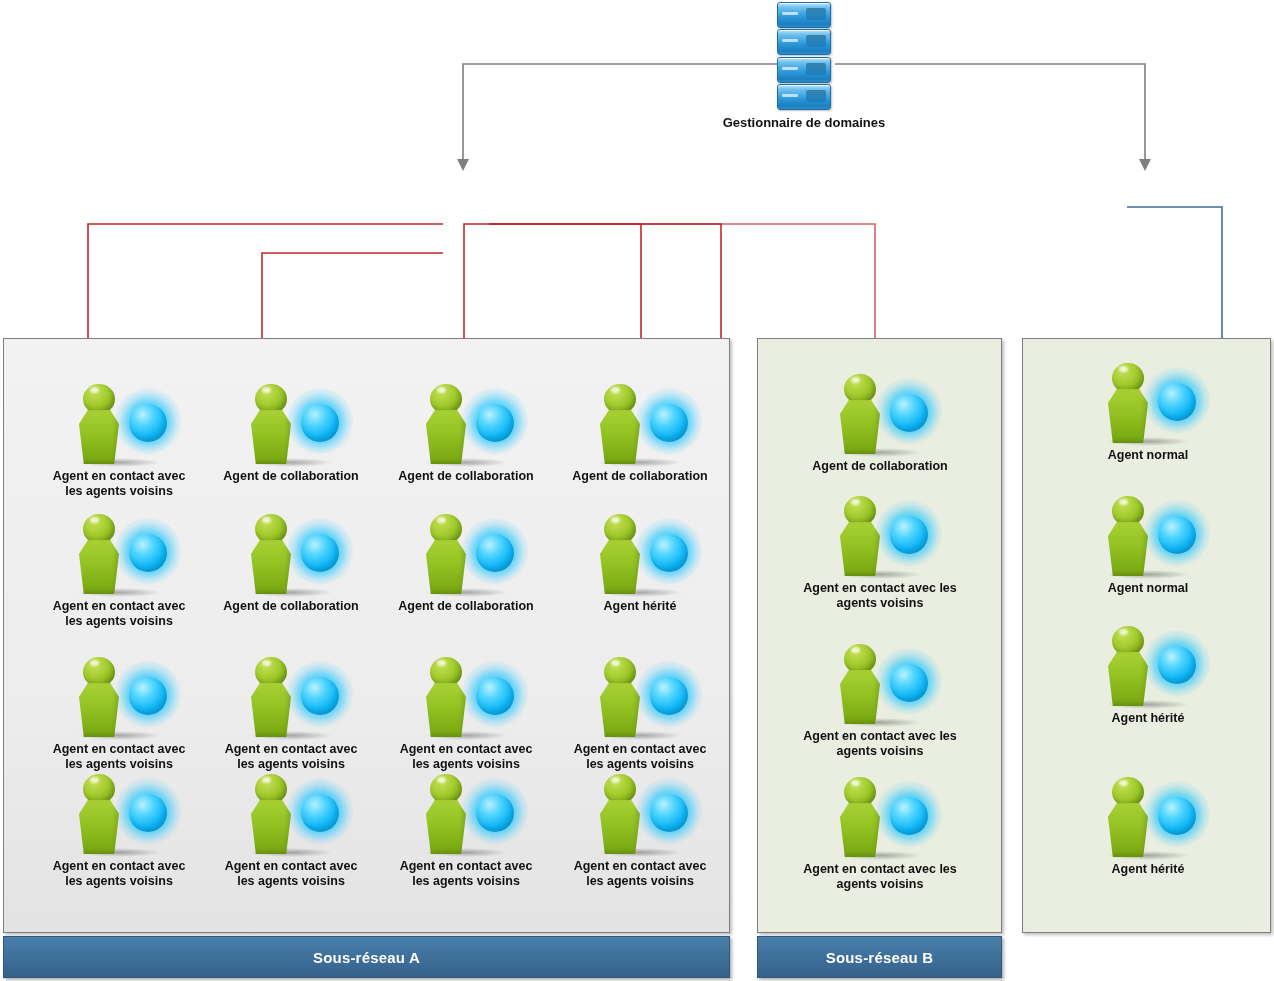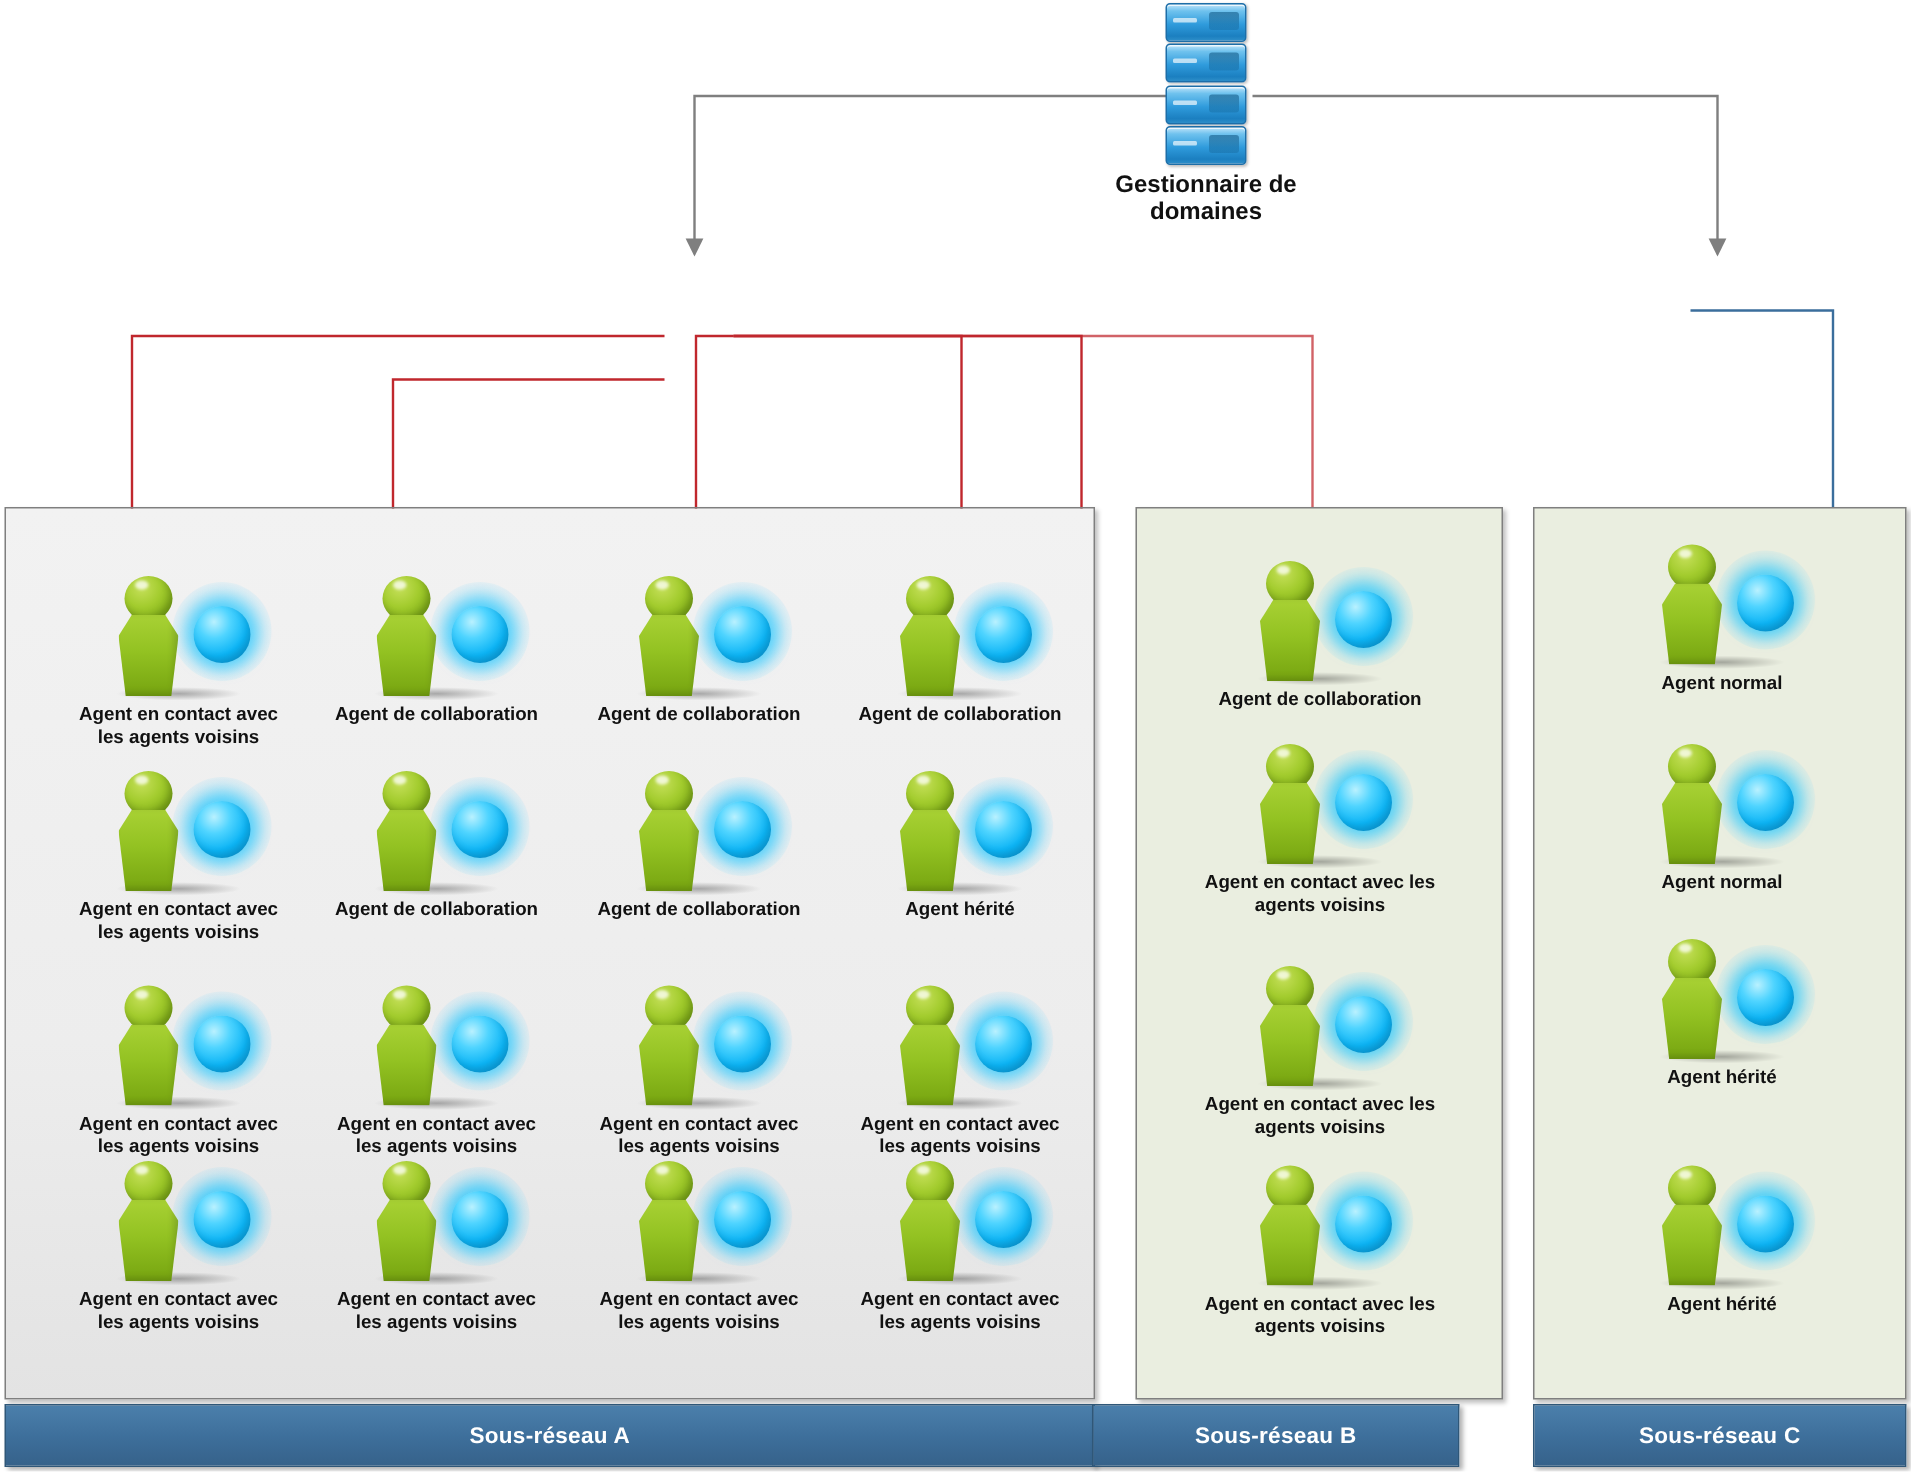--- a/index.html
+++ b/index.html
@@ -52,21 +52,21 @@
   .server{position:absolute;width:180px;text-align:center;}
   .server .stack{width:54px;height:108px;margin:0 auto;display:flex;flex-direction:column;
      justify-content:space-between;}
   .server .unit{height:24px;border-radius:3px;position:relative;
     background:linear-gradient(180deg,#bfe4fa 0%,#6fc2ee 18%,#2f9bdc 55%,#1b7fc0 88%,#2d8ec9 100%);
     border:1px solid #1d6ea8;box-shadow:inset 0 1px 0 rgba(255,255,255,.75), 1px 1px 2px rgba(0,0,0,.25);}
   .server .unit:before{content:"";position:absolute;left:4px;top:9px;width:16px;height:3px;
     background:rgba(255,255,255,.65);border-radius:1px;}
   .server .unit:after{content:"";position:absolute;right:4px;top:5px;width:20px;height:12px;
     background:linear-gradient(180deg,rgba(10,80,125,.55),rgba(10,80,125,.25));border-radius:2px;}
-  .server .label{margin-top:5px;font-size:16px;font-weight:bold;color:#111111;}
+  .server .label{margin-top:5px;font-size:13px;font-weight:bold;color:#111111;}
 </style>
 </head>
 <body>
 
 <div id="stage">
 
   <svg id="wires" viewBox="0 0 1274 981">
     <defs>
       <marker id="ah-gray" markerWidth="9" markerHeight="9" refX="4.4" refY="4.5" orient="auto">
         <path d="M0.6,0.8 L8.2,4.5 L0.6,8.2 z" fill="#7f7f7f"></path>
@@ -136,26 +136,23 @@
 
 
 
   <div class="panel a" style="left:3px;top:338px;width:727px;height:595px;"></div>
   <div class="panel bc" style="left:757px;top:338px;width:245px;height:595px;"></div>
   <div class="panel bc" style="left:1022px;top:338px;width:249px;height:595px;"></div>
 
   <div class="panelbar" style="left:3px;top:936px;width:727px;height:42px;align-items:center;">
     <span>Sous-réseau A</span>
   </div>
-  <div class="panelbar" style="left:728px;top:936px;width:245px;height:42px;">
+  <div class="panelbar" style="left:757px;top:936px;width:245px;height:42px;">
     <span>Sous-réseau B</span>
   </div>
-  <div class="panelbar" style="left:1022px;top:936px;width:249px;height:42px;">
-    <span>Sous-réseau C</span>
-  </div>
 
   <div class="agent" style="left:39px;top:382px;">
     <div class="glyph">
       <div class="cap"></div>
         <div class="shadow"></div>
         <div class="head"></div>
         <div class="body"></div>
         <div class="ball"></div>
     </div>
     <div class="label">Agent en contact avec<br>les agents voisins</div>

